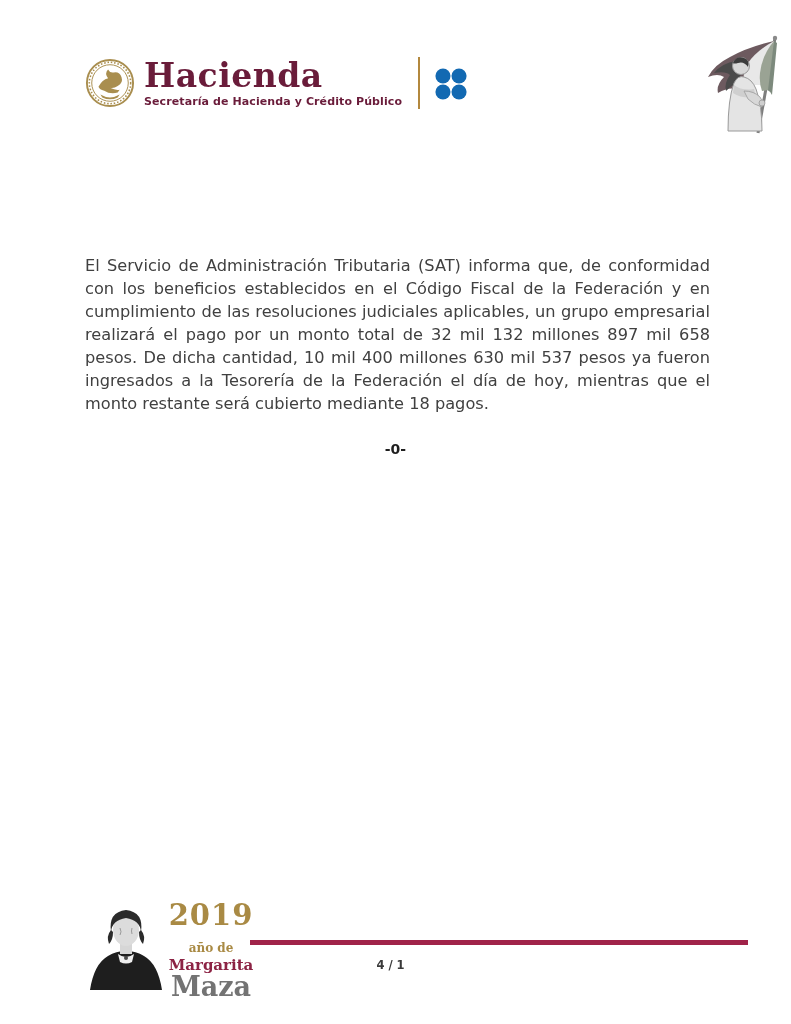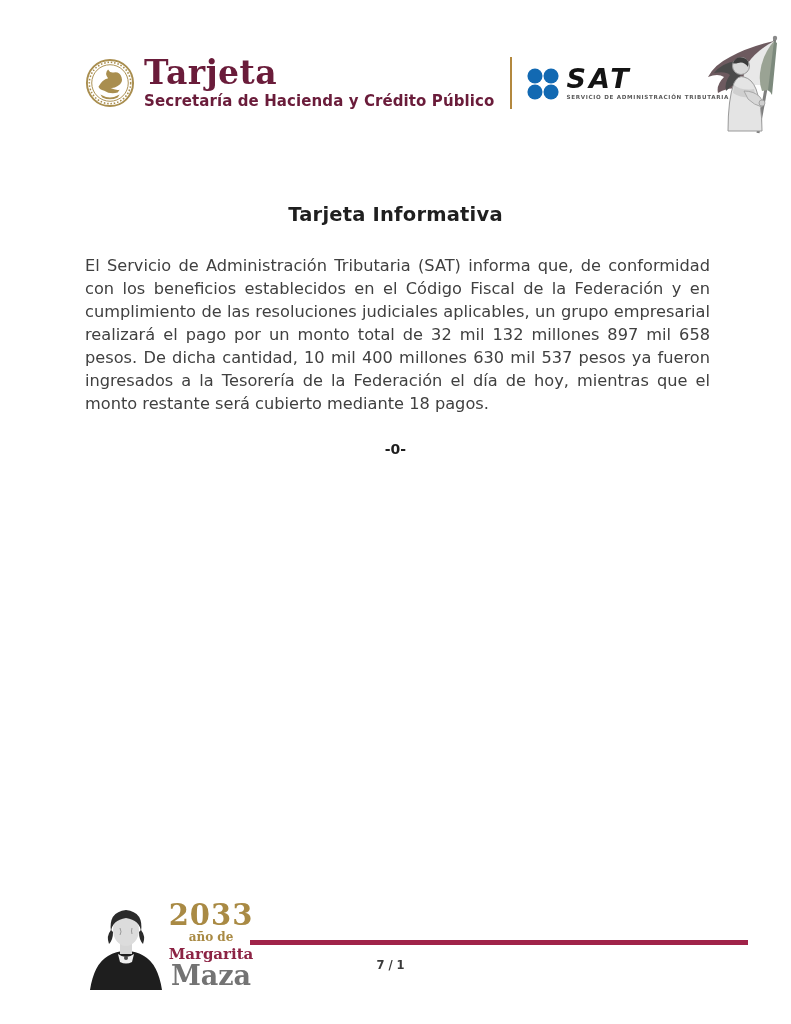--- a/index.html
+++ b/index.html
@@ -17,21 +17,21 @@
     display:flex;align-items:center;
   }
   .seal{width:50px;height:58px;flex:0 0 auto;}
   .hacienda-block{margin-left:9px;display:flex;flex-direction:column;}
   .hacienda-name{
     font-family:"DejaVu Serif","Liberation Serif",serif;
     font-weight:bold;font-size:33px;line-height:34px;color:#6A1C3A;
     letter-spacing:0.5px;
   }
   .hacienda-sub{
-    font-size:15px;font-weight:bold;color:#6A1C3A;
+    font-size:11px;font-weight:bold;color:#6A1C3A;
     margin-top:2px;letter-spacing:0.1px;white-space:nowrap;text-align:center;
   }
   .logo-divider{
     width:2px;height:52px;background:#B3883E;
     margin:0 14px 0 16px;flex:0 0 auto;
   }
   .sat-block{display:flex;align-items:flex-start;}
   .sat-dots{width:34px;height:34px;margin-top:1px;flex:0 0 auto;}
   .sat-text{margin-left:6px;display:flex;flex-direction:column;}
   .sat-name{
@@ -63,21 +63,21 @@
     position:absolute;left:0;top:441px;width:791px;
     text-align:center;font-size:14px;font-weight:bold;color:#1f1f1f;
   }
   
   .footer-portrait{position:absolute;left:86px;top:898px;width:80px;height:92px;}
   .footer-year-block{
     position:absolute;left:166px;top:901px;width:90px;
     text-align:center;font-family:"DejaVu Serif","Liberation Serif",serif;
   }
   .fy-year{font-size:29px;line-height:29px;font-weight:bold;color:#A98A44;letter-spacing:1px;}
-  .fy-caption{font-size:12px;line-height:13px;font-weight:bold;color:#A98A44;margin-top:1px;}
+  .fy-caption{font-size:12px;line-height:13px;font-weight:bold;color:#A98A44;margin-top:12px;}
   .fy-first{font-size:15px;line-height:16px;font-weight:bold;color:#8C2344;margin-top:2px;}
   .fy-last{font-size:27px;line-height:27px;font-weight:bold;color:#737373;}
   .footer-rule{
     position:absolute;left:250px;top:940px;width:498px;height:5px;
     background:#A02349;
   }
   .page-number{
     position:absolute;left:0;top:958px;width:781px;
     text-align:center;font-size:11.5px;font-weight:bold;color:#3a3a3a;
   }
@@ -89,35 +89,31 @@
 
   <div class="header-logos">
     <svg class="seal" viewBox="0 0 52 60">
       <circle cx="26" cy="30" r="24" fill="none" stroke="#A98E4F" stroke-width="2"></circle>
       <circle cx="26" cy="30" r="19" fill="none" stroke="#A98E4F" stroke-width="1"></circle>
       <circle cx="26" cy="30" r="21.5" fill="none" stroke="#A98E4F" stroke-width="1.6" stroke-dasharray="1.6 1.9"></circle>
       <path d="M14 34 Q18 26 24 25 Q20 20 24 16 Q26 20 30 19 Q36 18 38 24 Q40 30 34 33 Q30 36 26 35 Q32 38 36 37 L34 40 Q26 42 20 38 Q15 37 14 34 Z" fill="#A98E4F"></path>
       <path d="M16 42 Q26 48 36 42 L34 45 Q26 49 18 45 Z" fill="#A98E4F"></path>
     </svg>
     <div class="hacienda-block">
-      <div class="hacienda-name">Tarjeta</div>
+      <div class="hacienda-name">Hacienda</div>
       <div class="hacienda-sub">Secretaría de Hacienda y Crédito Público</div>
     </div>
     <div class="logo-divider"></div>
     <div class="sat-block">
       <svg class="sat-dots" viewBox="0 0 36 36">
         <circle cx="9.5" cy="9.5" r="8" fill="#1269B2"></circle>
         <circle cx="26.5" cy="9.5" r="8" fill="#1269B2"></circle>
         <circle cx="9.5" cy="26.5" r="8" fill="#1269B2"></circle>
         <circle cx="26.5" cy="26.5" r="8" fill="#1269B2"></circle>
       </svg>
-      <div class="sat-text">
-        <div class="sat-name">SAT</div>
-        <div class="sat-sub">SERVICIO DE ADMINISTRACIÓN TRIBUTARIA</div>
-      </div>
     </div>
   </div>
 
   <svg class="flag-illustration" viewBox="0 0 112 104">
 
     <line x1="97" y1="5" x2="80" y2="100" stroke="#7d7d7d" stroke-width="3"></line>
     <circle cx="97" cy="5" r="2.2" fill="#8a8a8a"></circle>
 
     <path d="M96 8 Q70 14 52 24 Q36 32 30 44 Q40 40 46 44 Q38 52 40 60 Q50 54 58 56 Q66 58 72 52 L88 52 Z" fill="#6d5a5f"></path>
     <path d="M96 8 Q78 18 70 30 Q64 40 66 52 L88 52 Z" fill="#e8e8e8"></path>
@@ -130,21 +126,20 @@
     <path d="M55 30 Q58 22 66 25 Q72 27 70 34 Q66 28 60 30 Q56 31 55 30 Z" fill="#3c3c3c"></path>
 
     <path d="M50 98 Q50 66 56 50 Q60 42 66 44 Q74 46 78 56 Q84 72 84 98 Z" fill="#e4e4e4" stroke="#9a9a9a" stroke-width="1"></path>
     <path d="M56 52 Q64 58 76 56 L78 64 Q64 66 55 60 Z" fill="#cfcfcf"></path>
 
     <path d="M66 58 Q76 58 82 64 Q86 68 84 74 Q76 72 70 66 Z" fill="#d8d8d8" stroke="#9a9a9a" stroke-width="0.8"></path>
     <circle cx="84" cy="70" r="3" fill="#cfcfcf" stroke="#9a9a9a" stroke-width="0.8"></circle>
   </svg>
 
 
-  <div class="doc-title">Tarjeta Informativa</div>
 
   <div class="doc-body">El Servicio de Administración Tributaria (SAT) informa que, de conformidad con los beneficios establecidos en el Código Fiscal de la Federación y en cumplimiento de las resoluciones judiciales aplicables, un grupo empresarial realizará el pago por un monto total de 32 mil 132 millones 897 mil 658 pesos. De dicha cantidad, 10 mil 400 millones 630 mil 537 pesos ya fueron ingresados a la Tesorería de la Federación el día de hoy, mientras que el monto restante será cubierto mediante 18 pagos.</div>
 
   <div class="end-mark">-0-</div>
 
   <svg class="footer-portrait" viewBox="0 0 80 92">
 
     <path d="M4 92 Q8 66 22 58 Q30 53 40 53 Q50 53 58 58 Q72 66 76 92 Z" fill="#1e1e1e"></path>
 
     <rect x="34" y="44" width="12" height="12" fill="#d6d6d6"></rect>
@@ -154,23 +149,23 @@
 
     <path d="M25 34 Q22 14 40 12 Q58 14 55 34 Q54 22 40 20 Q26 22 25 34 Z" fill="#2b2b2b"></path>
     <path d="M25 32 Q20 38 23 46 Q27 42 27 34 Z" fill="#2b2b2b"></path>
     <path d="M55 32 Q60 38 57 46 Q53 42 53 34 Z" fill="#2b2b2b"></path>
 
     <path d="M32 56 Q40 62 48 56 L46 64 Q40 67 34 64 Z" fill="#efefef"></path>
     <circle cx="40" cy="60" r="2" fill="#4a4a4a"></circle>
   </svg>
 
   <div class="footer-year-block">
-    <div class="fy-year">2033</div>
+    <div class="fy-year">2019</div>
     <div class="fy-caption">año de</div>
     <div class="fy-first">Margarita</div>
     <div class="fy-last">Maza</div>
   </div>
 
   <div class="footer-rule"></div>
 
-  <div class="page-number">7 / 1</div>
+  <div class="page-number">4 / 1</div>
 
 </div>
 
 </body></html>

